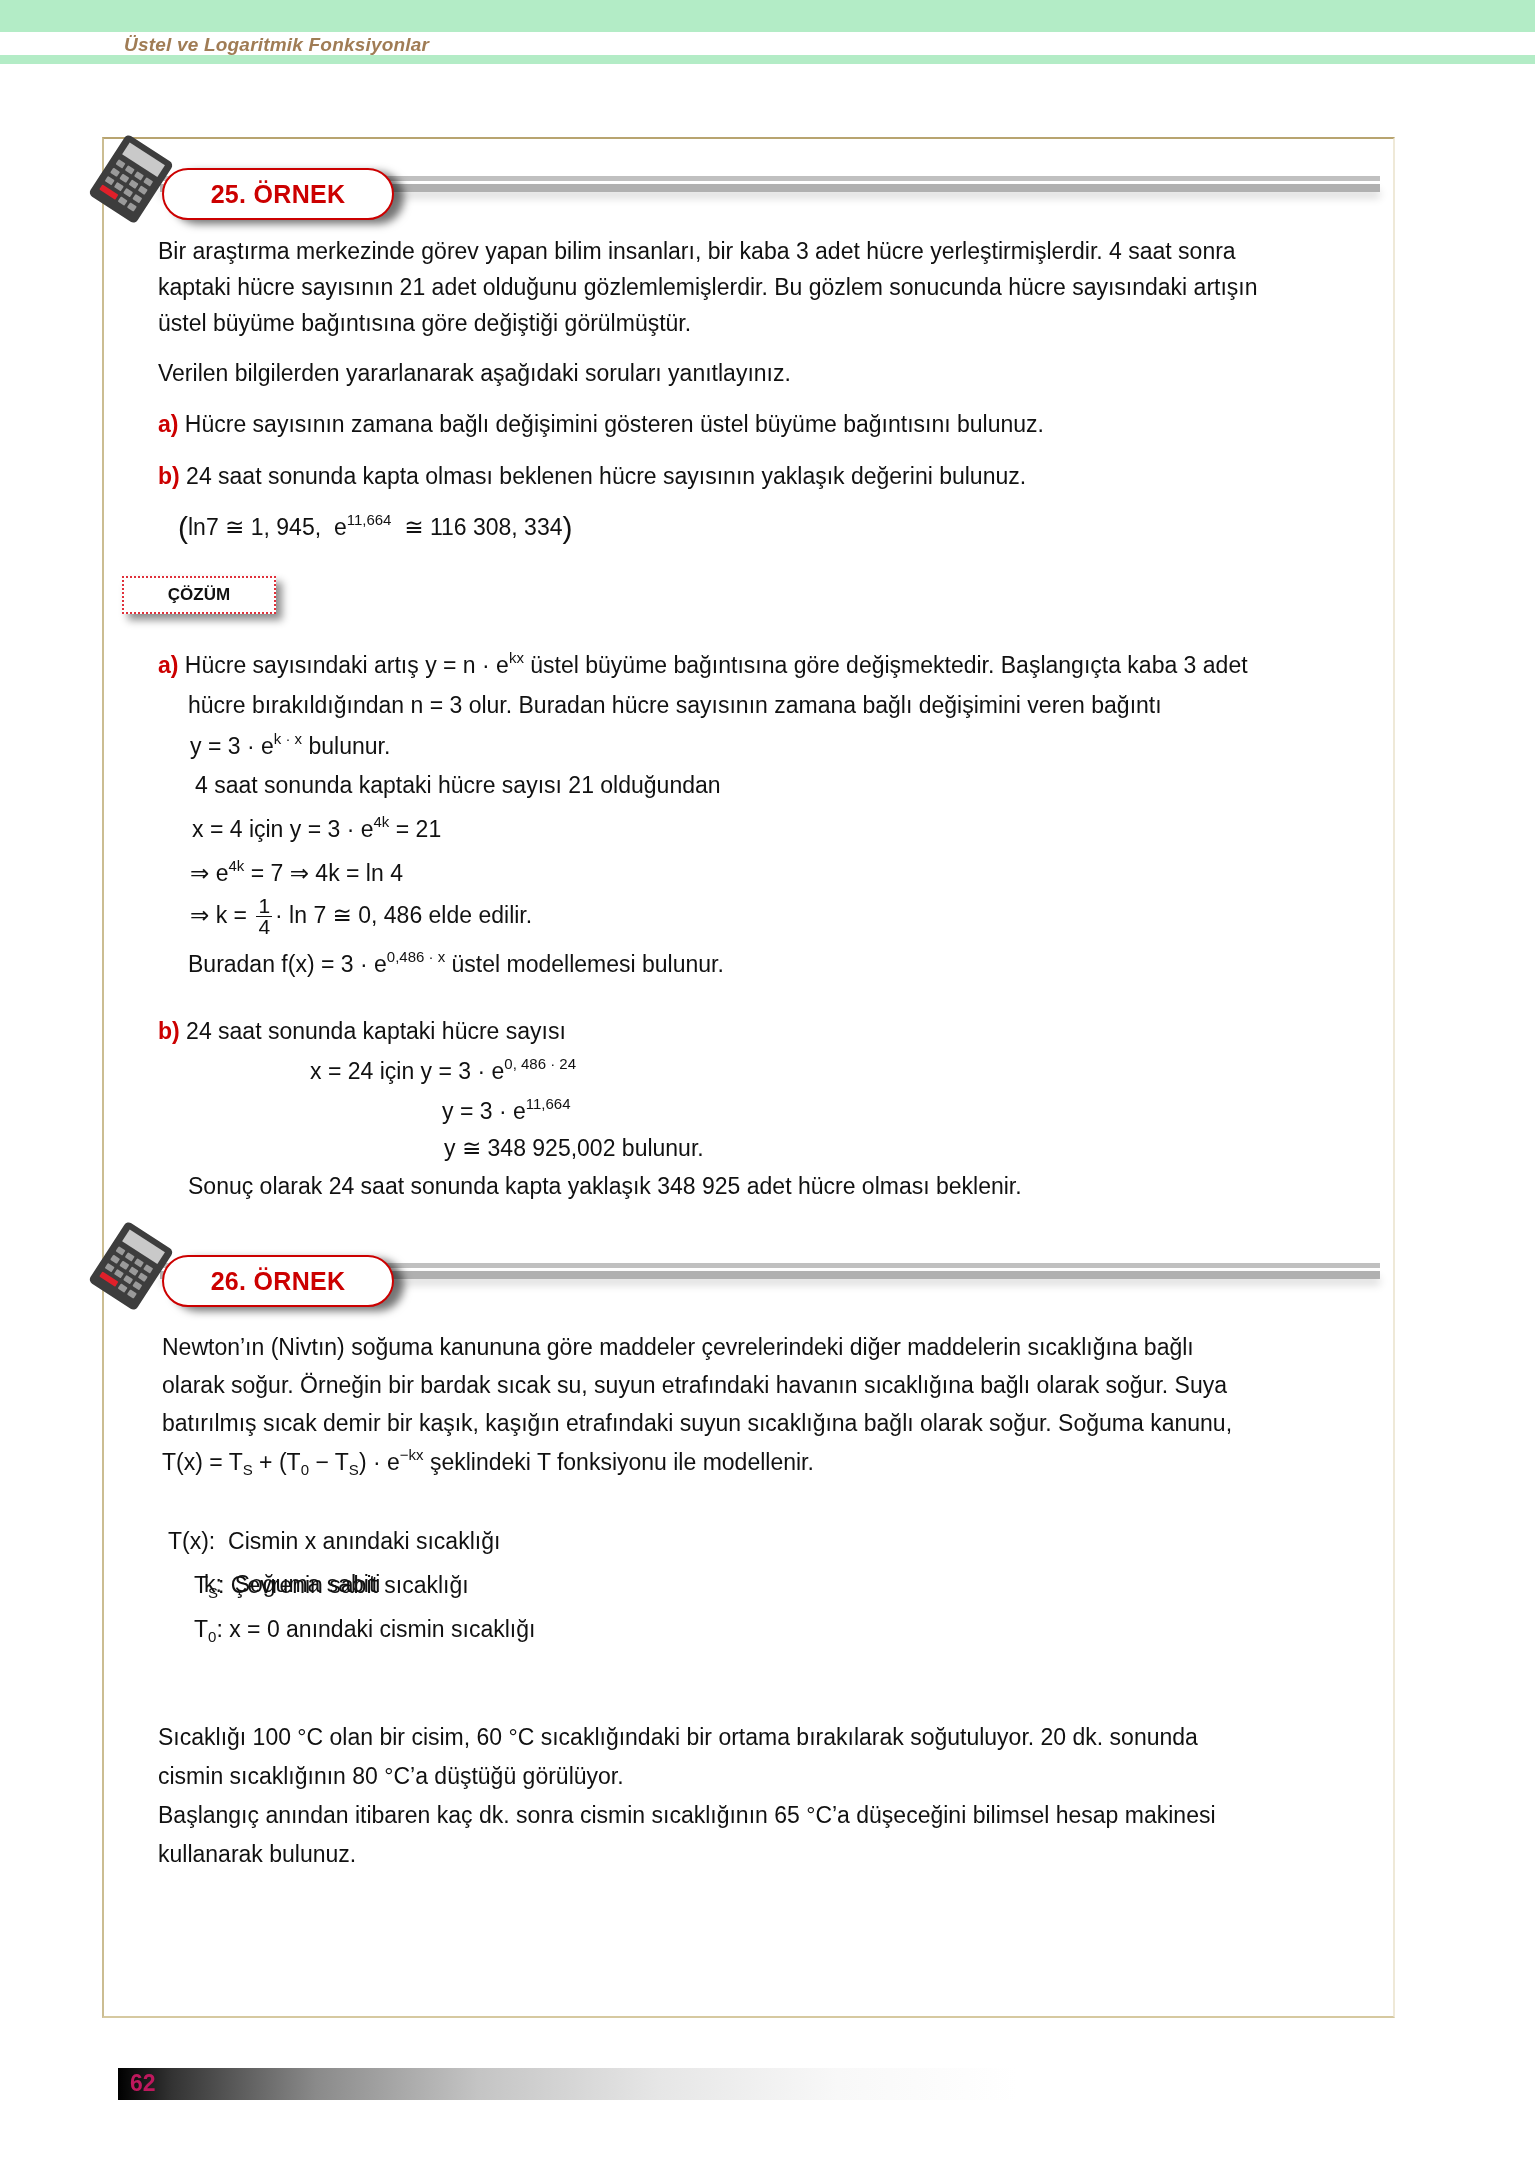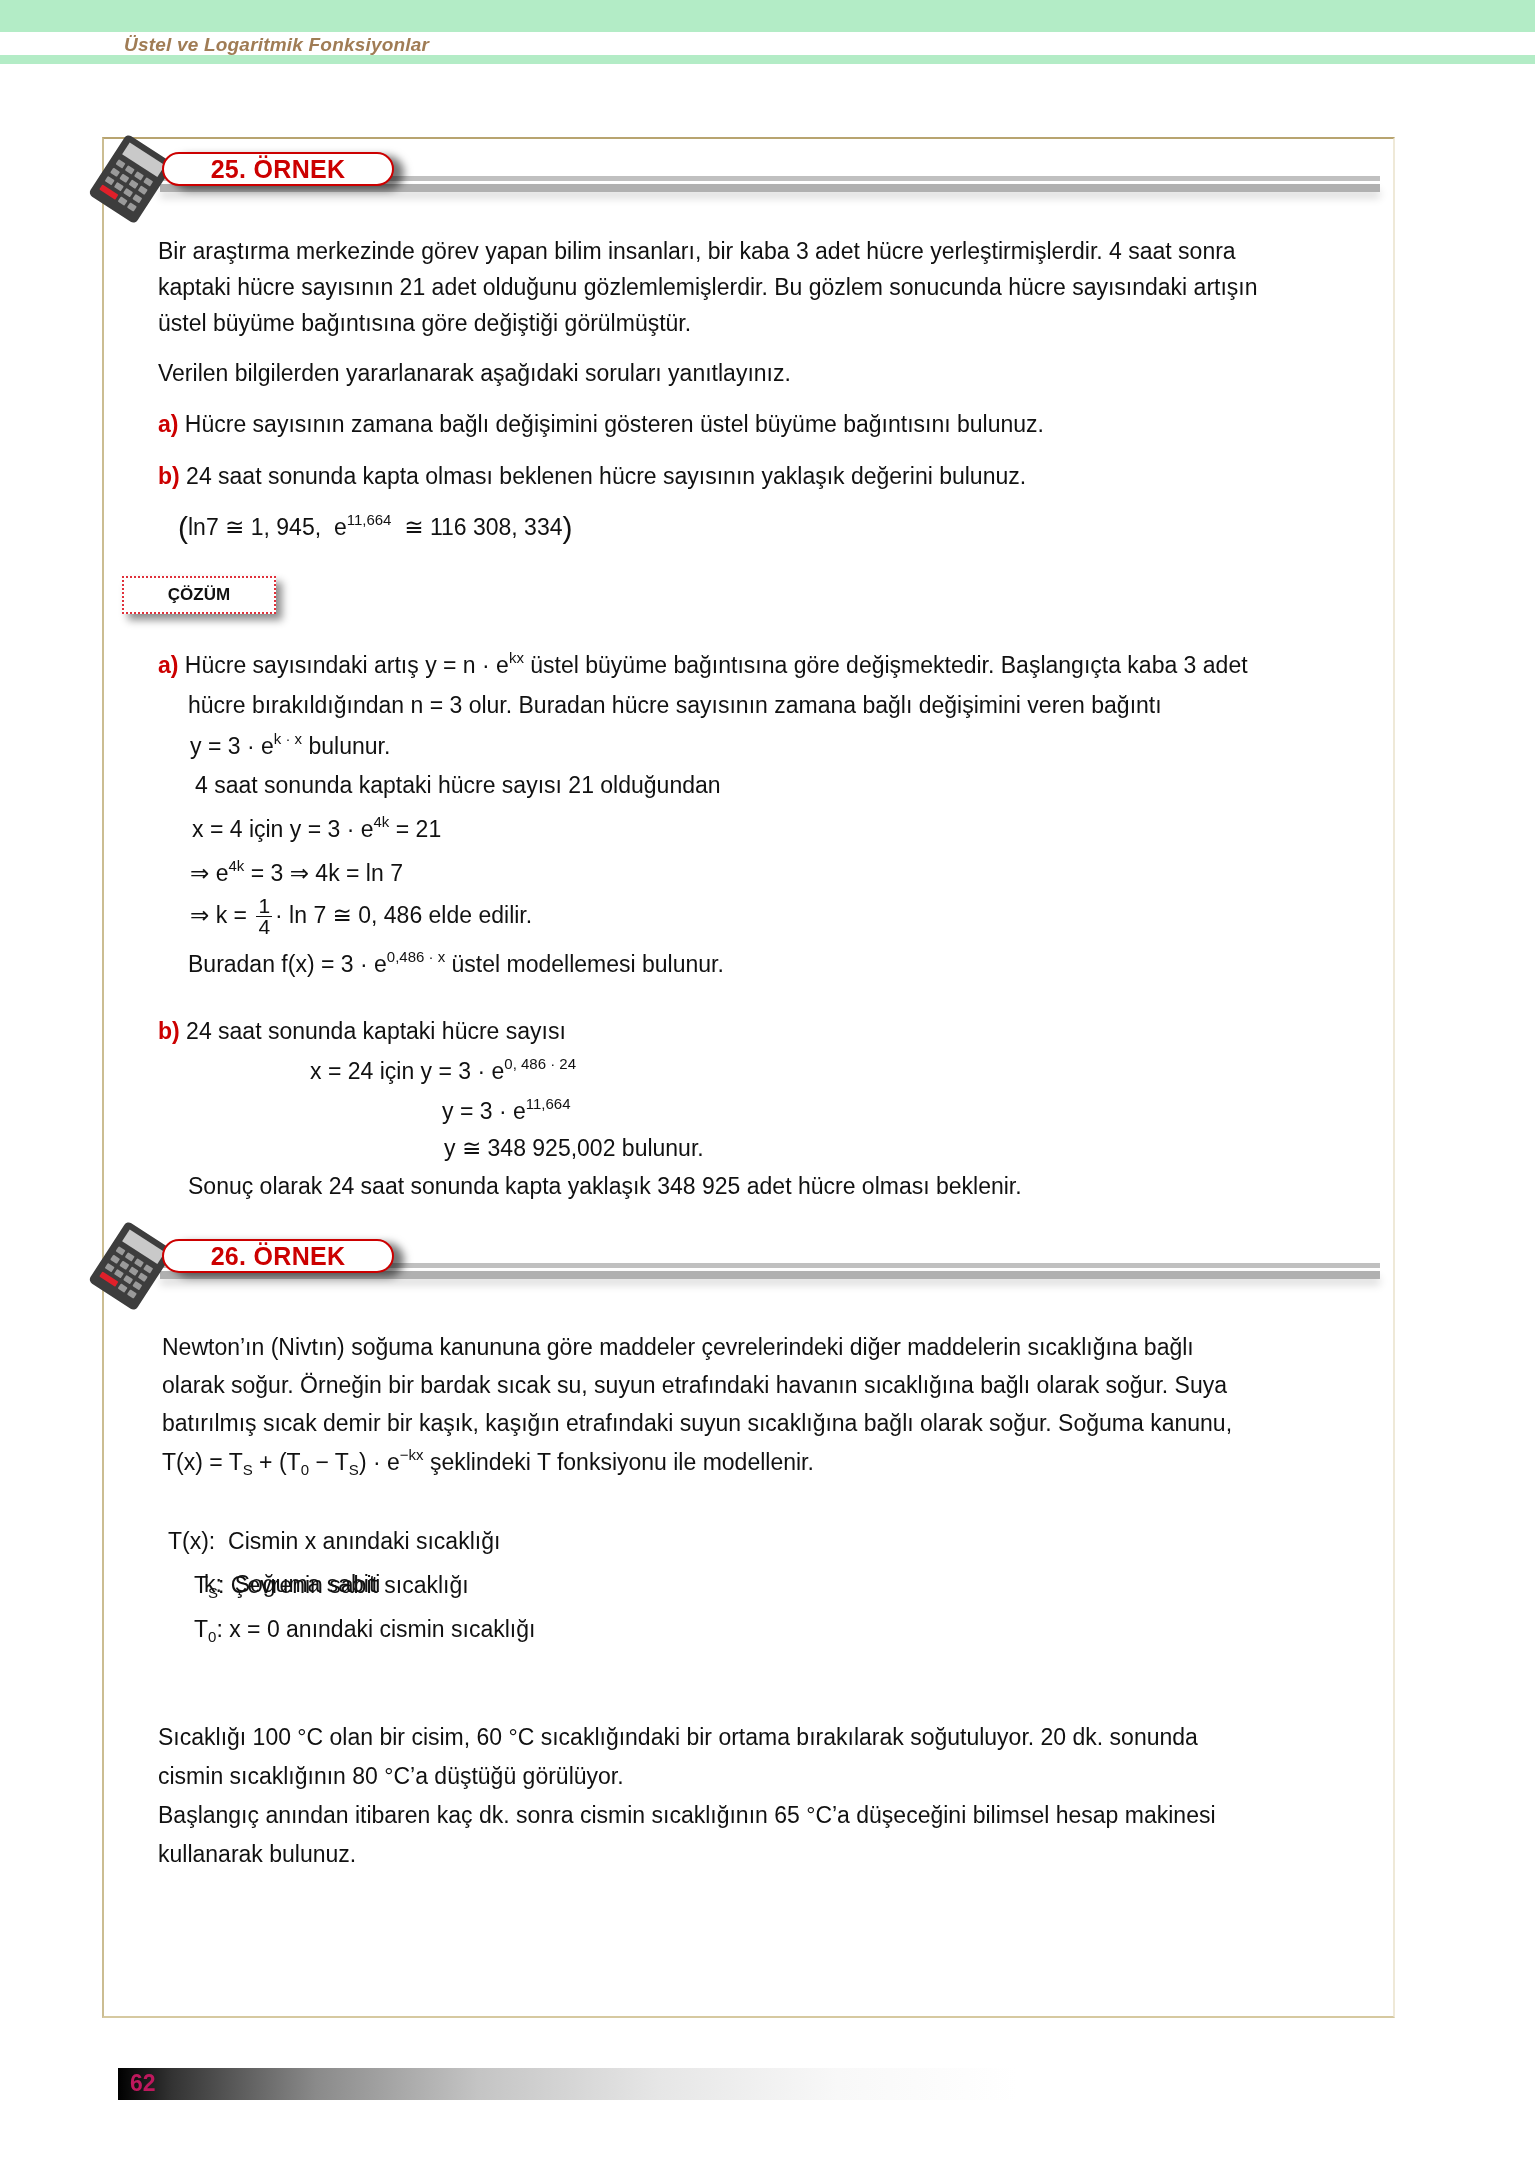--- a/index.html
+++ b/index.html
@@ -9,21 +9,21 @@
   .top-band { position: absolute; left: 0; top: 0; width: 1535px; height: 32px; background: #b3ecc6; }
   .top-line { position: absolute; left: 0; top: 55px; width: 1535px; height: 9px; background: #b3ecc6; }
   .running-head { position: absolute; left: 124px; top: 34px; font-size: 19px; font-style: italic; font-weight: bold; color: #a07c55; letter-spacing: 0.2px; }
 
   .content-box { position: absolute; left: 102px; top: 137px; width: 1293px; height: 1881px;
     border: 2px solid #efe9d8; border-top-color: #b8a470; border-left-color: #cbbd92; border-bottom-color: #d6c9a0; }
 
   .banner { position: absolute; left: 100px; height: 80px; width: 1280px; }
   .banner .rail { position: absolute; left: 60px; top: 38px; right: 0; height: 5px; background: #c0c0c0; }
   .banner .rail2 { position: absolute; left: 60px; top: 46px; right: 0; height: 8px; background: #b0b0b0; box-shadow: 0 6px 8px rgba(0,0,0,0.15); }
-  .banner .pill { position: absolute; left: 58px; top: 14px; width: 232px; height: 34px; background: #fff;
+  .banner .pill { position: absolute; left: 58px; top: 30px; width: 232px; height: 52px; background: #fff;
     border: 2px solid #cc0000; border-radius: 28px; box-shadow: 10px 4px 8px rgba(0,0,0,0.55);
     display: flex; align-items: center; justify-content: center; }
   .banner .pill span { font-size: 25px; font-weight: bold; color: #cc0000; letter-spacing: 0.3px; }
   .calc { position: absolute; left: 2px; top: 4px; width: 58px; height: 74px; transform: rotate(33deg); }
 
   .text { position: absolute; left: 158px; font-size: 23px; line-height: 38px; color: #111; white-space: nowrap; }
   .red { color: #cc0000; font-weight: bold; }
   sup { font-size: 15px; vertical-align: 10px; line-height: 0; }
   sub { font-size: 15px; vertical-align: -5px; line-height: 0; }
   .frac { display: inline-block; vertical-align: middle; text-align: center; font-size: 21px; line-height: 20px; margin: 0 3px; }
@@ -104,21 +104,21 @@
 </div>
 <div class="text" style="top:686px; left:188px;text-align:right;">hücre bırakıldığından  n = 3  olur.  Buradan hücre sayısının zamana bağlı değişimini veren bağıntı</div>
 <div class="text" style="top:727px; left:190px;">
   <span>y = 3 · e</span><sup>k · x</sup><span> bulunur.</span>
 </div>
 <div class="text" style="top:766px; left:195px;">4 saat sonunda kaptaki hücre sayısı 21 olduğundan</div>
 <div class="text" style="top:810px; left:192px;">
   <span>x = 4  için  y = 3 · e</span><sup>4k</sup><span> = 21</span>
 </div>
 <div class="text" style="top:854px; left:190px;">
-  <span>⇒ e</span><sup>4k</sup><span> = 3 ⇒ 4k = ln 7</span>
+  <span>⇒ e</span><sup>4k</sup><span> = 7 ⇒ 4k = ln 4</span>
 </div>
 <div class="text" style="top:896px; left:190px;">
   <span>⇒ k = </span><span class="frac"><span class="num">1</span><span class="den">4</span></span><span>· ln 7 ≅ 0, 486  elde edilir.</span>
 </div>
 <div class="text" style="top:945px; left:188px;">
   <span>Buradan  f(x) = 3 · e</span><sup>0,486 · x</sup><span>  üstel modellemesi bulunur.</span>
 </div>
 
 <div class="text" style="top:1012px;">
   <span class="red">b)</span>

